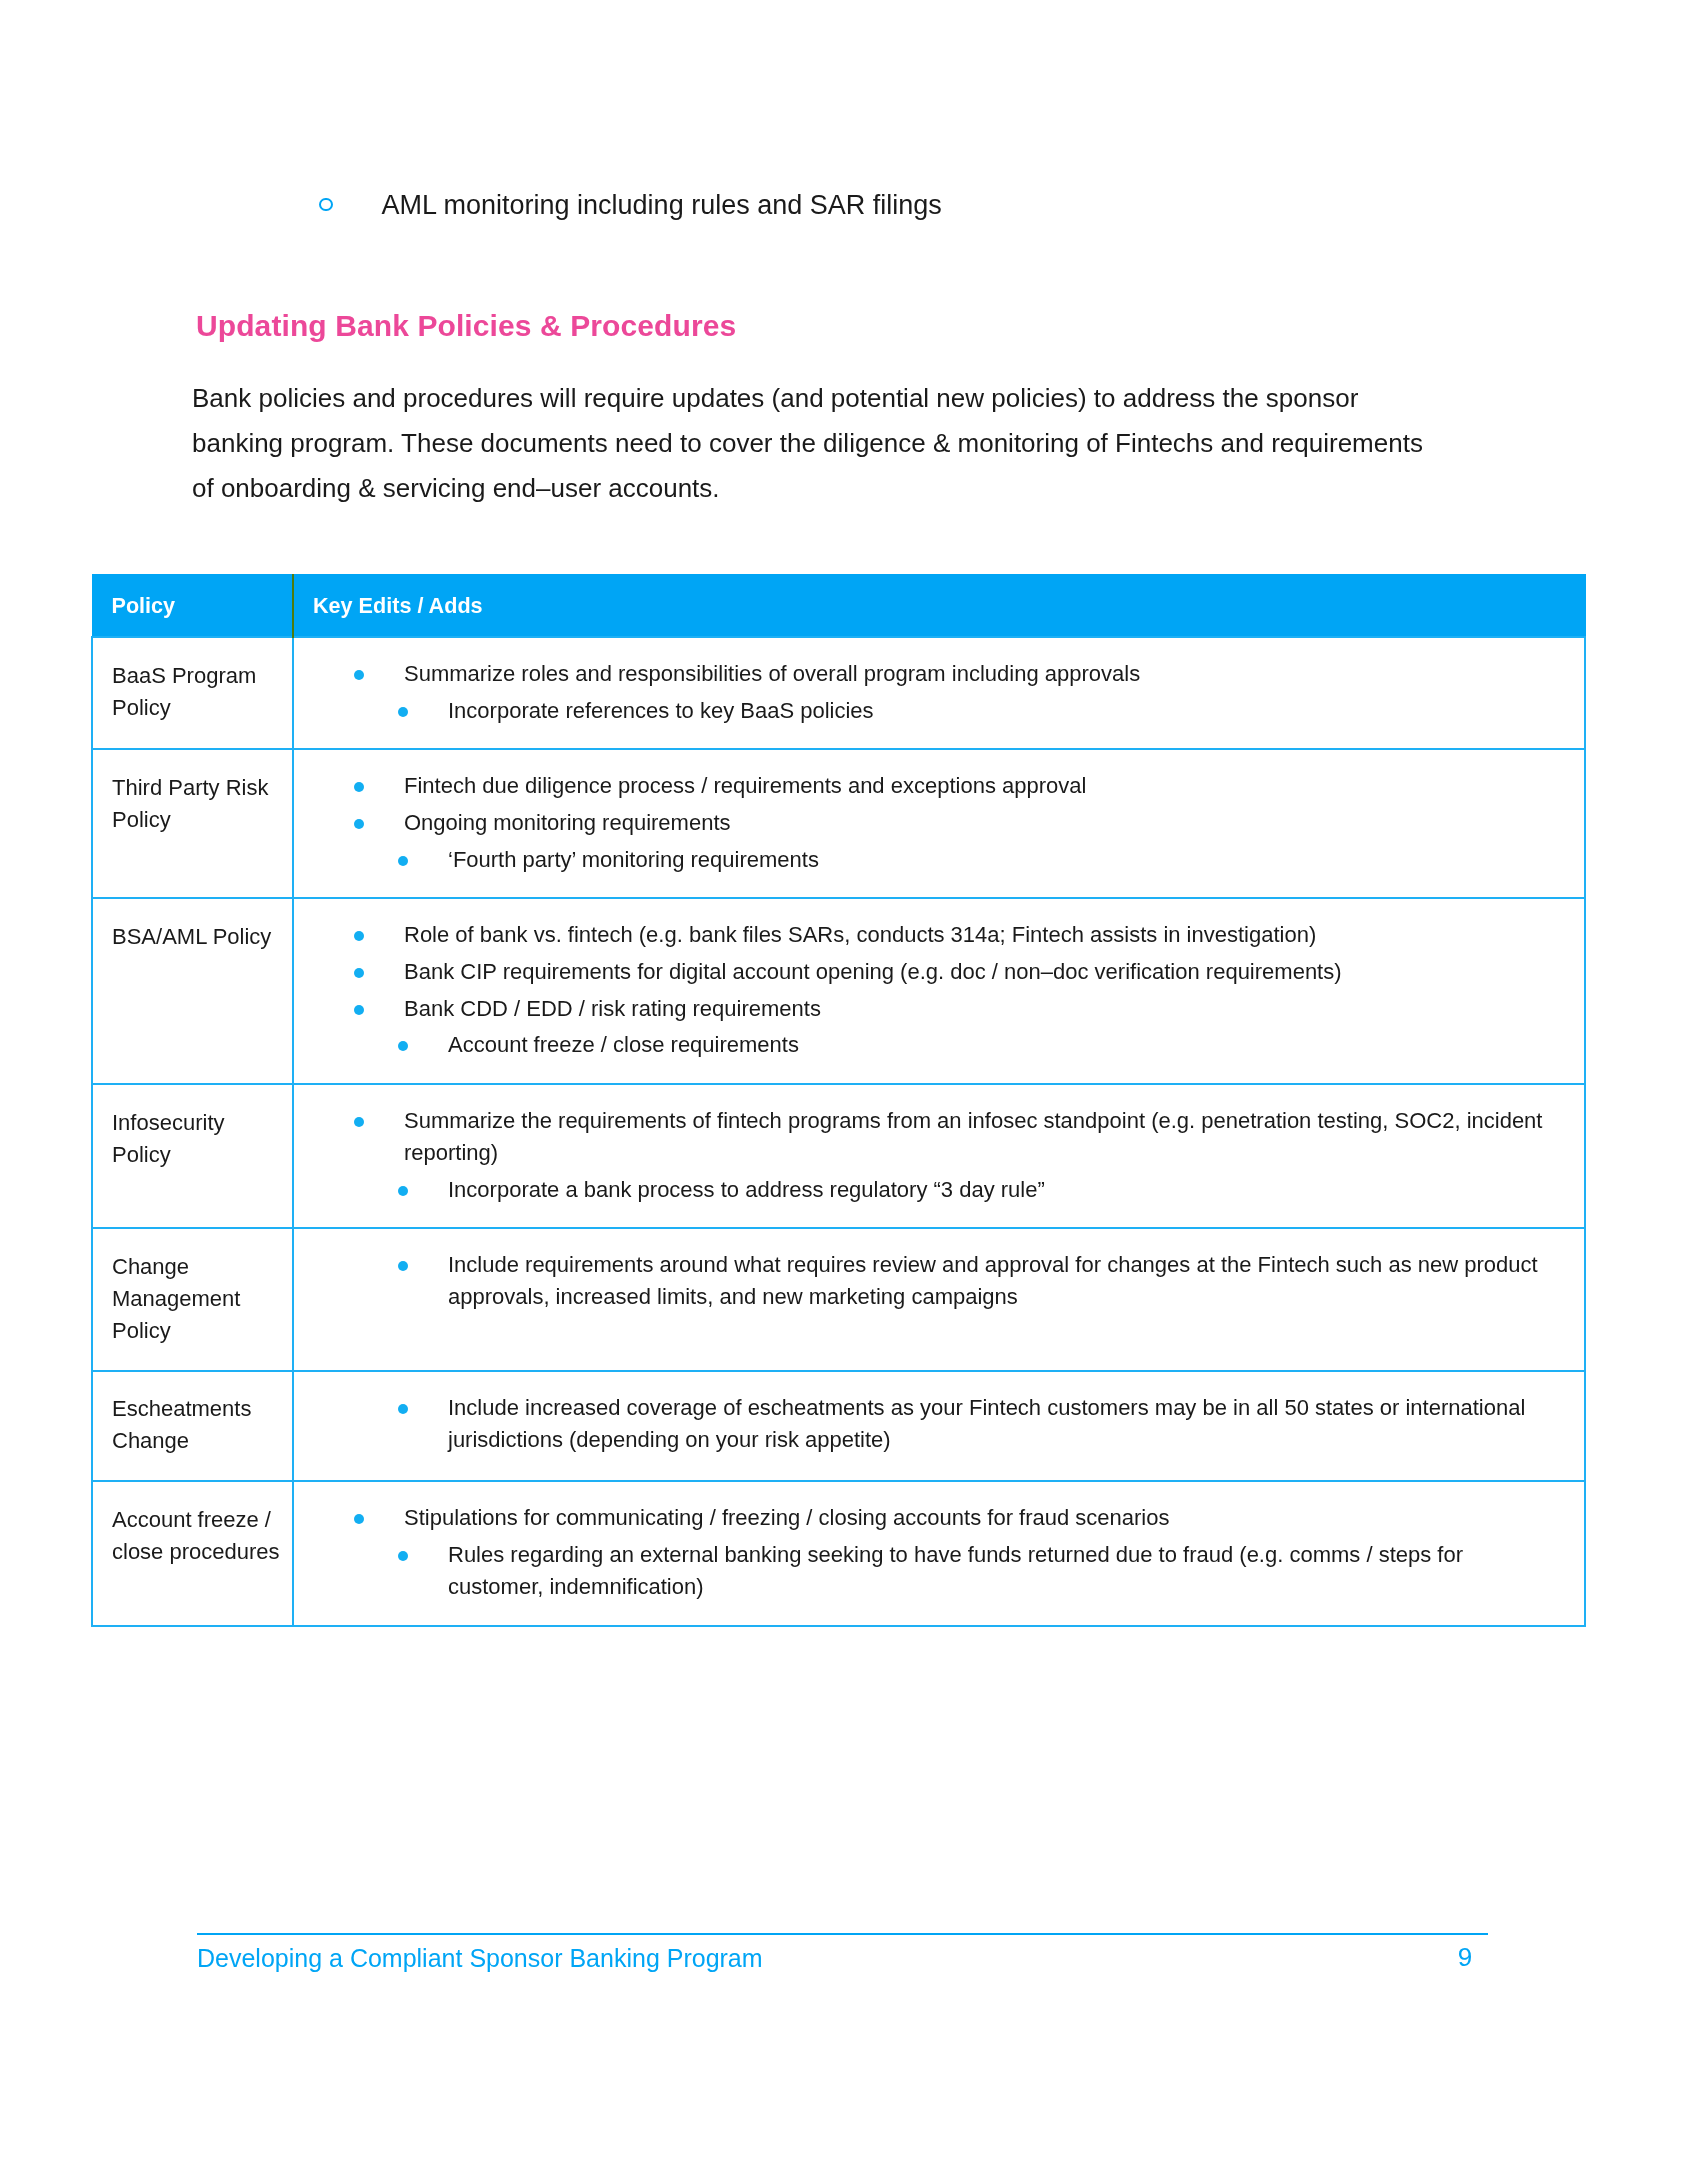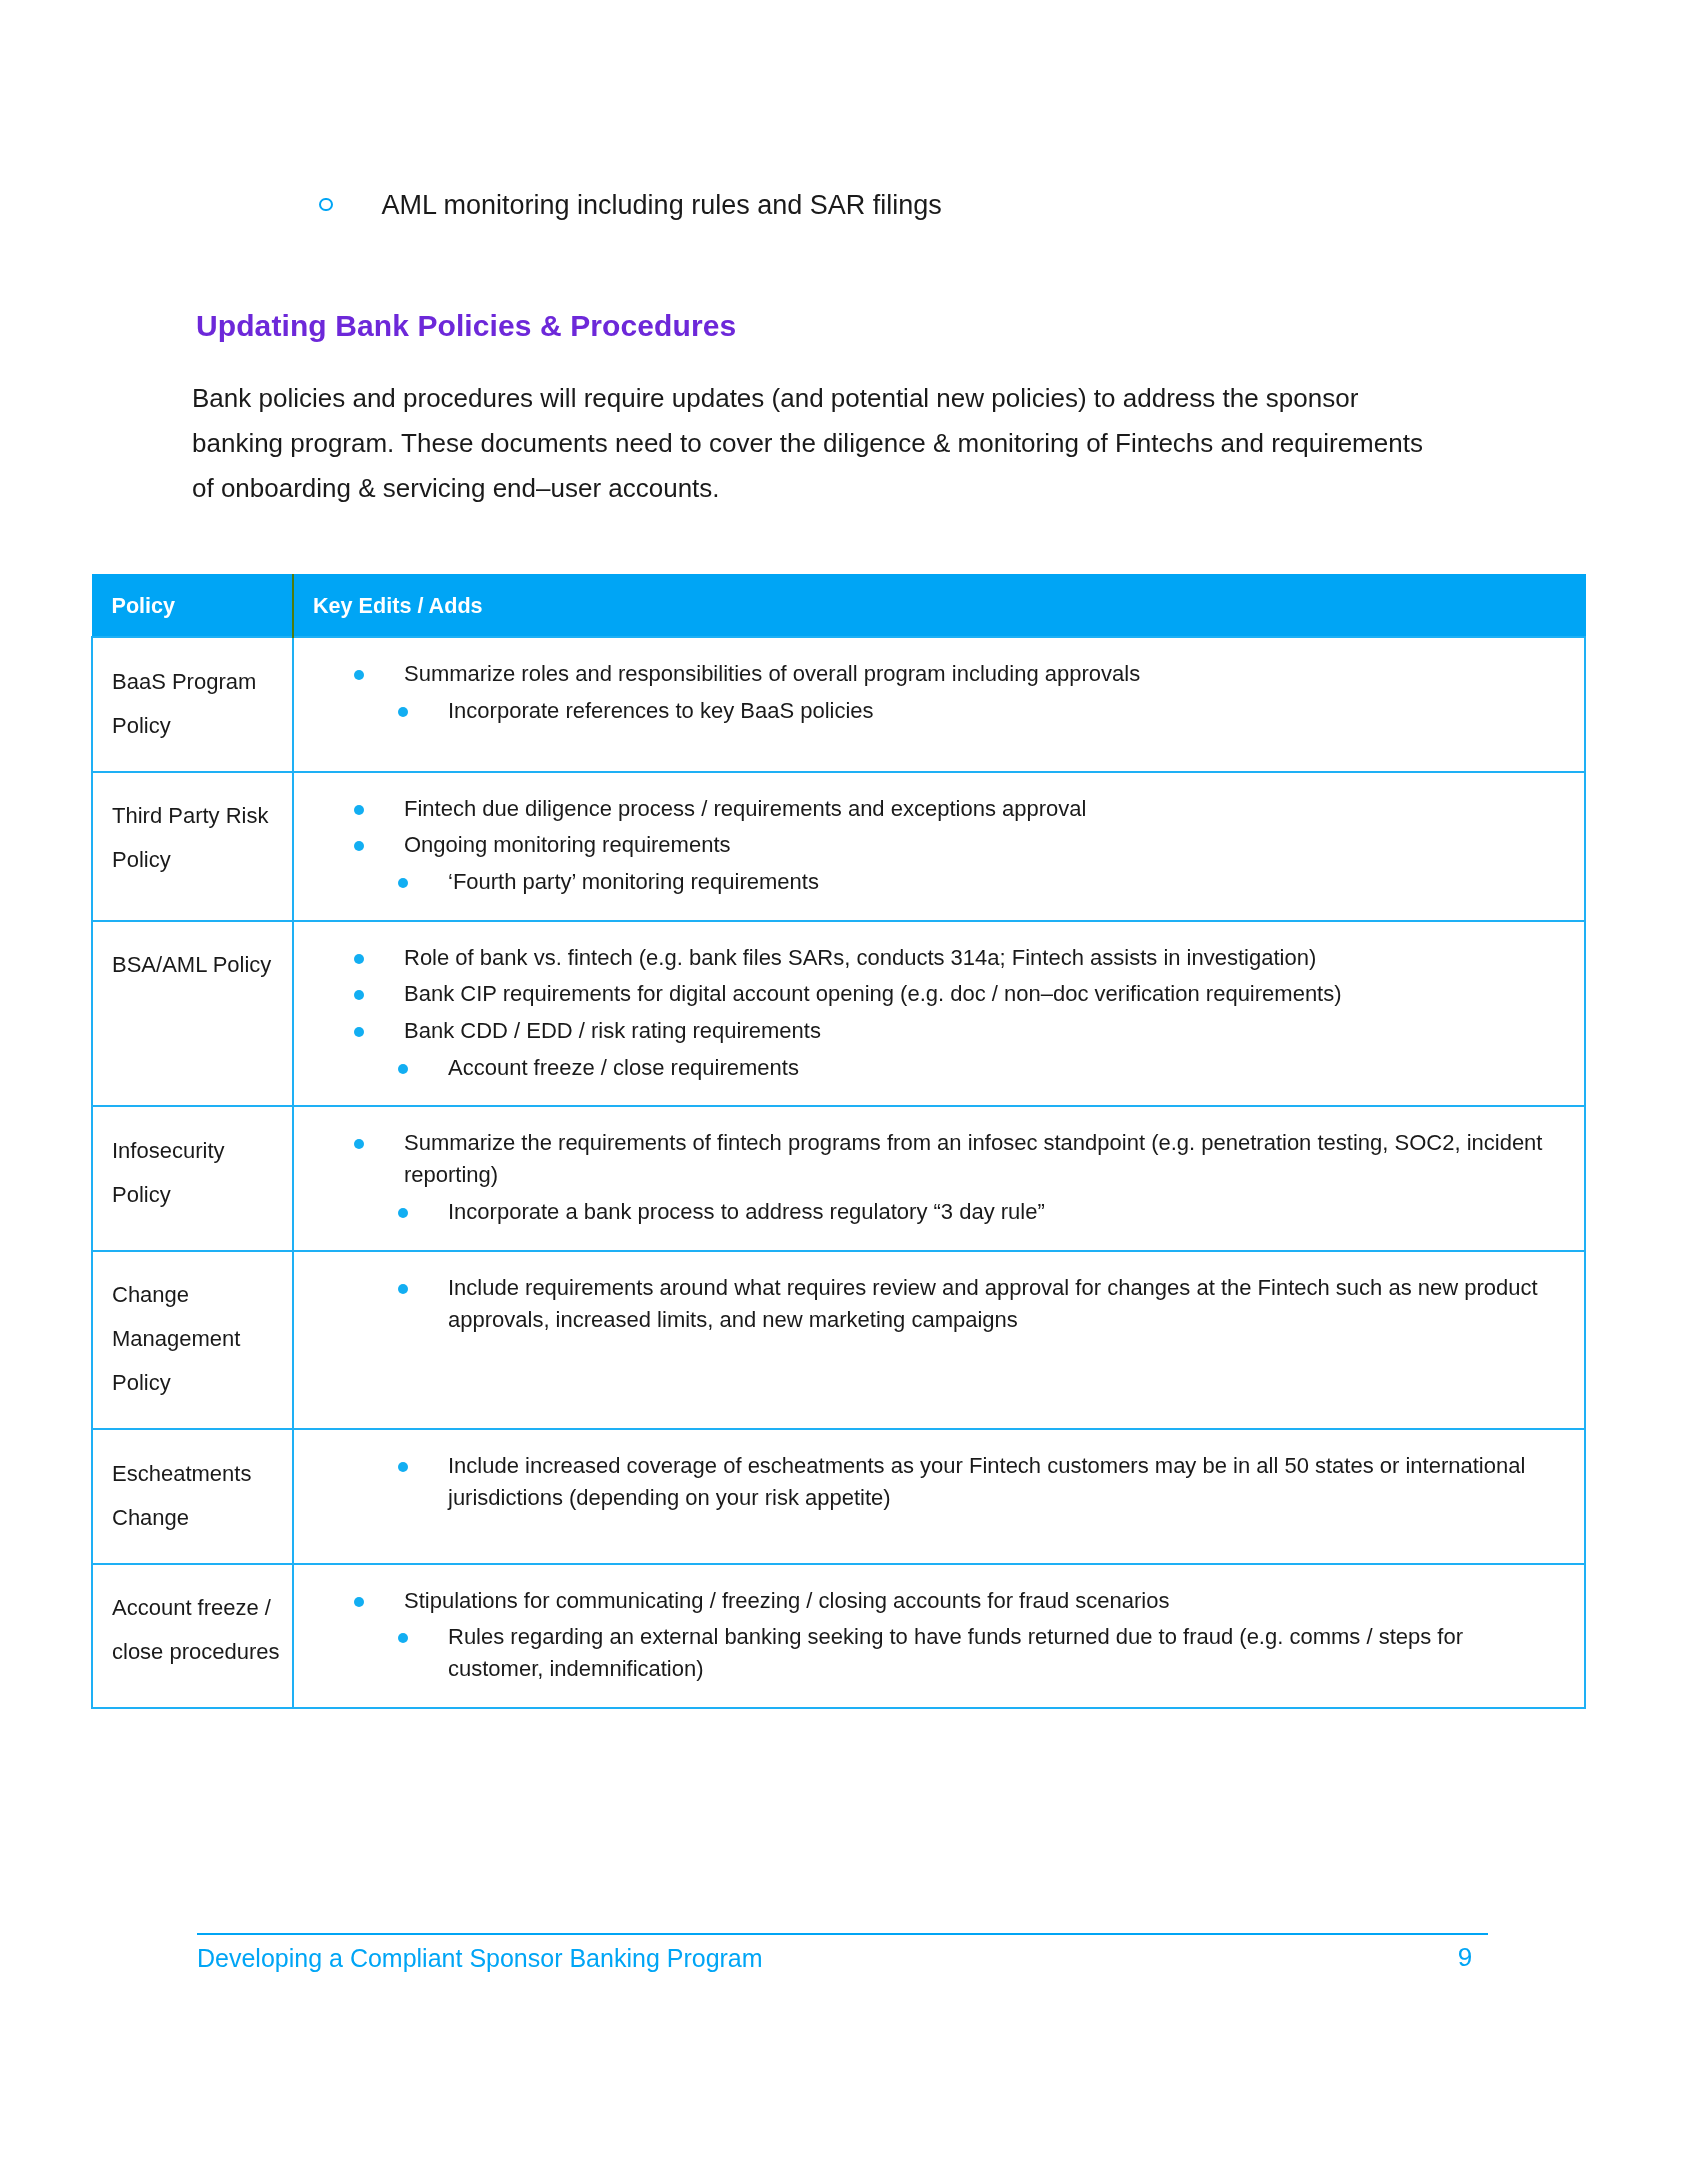--- a/index.html
+++ b/index.html
@@ -49,21 +49,21 @@
     white-space: nowrap;
   }
 
   
   .section-heading {
     position: absolute;
     left: 196px;
     top: 284px;
     font-size: 30px;
     font-weight: bold;
-    color: #6d28d9;
+    color: #ec4899;
     letter-spacing: 0.1px;
   }
 
   
   .body-para {
     position: absolute;
     left: 192px;
     top: 350px;
     width: 1242px;
     font-size: 26px;
@@ -98,21 +98,21 @@
   }
 
   .policy-table tbody td {
     border: 2px solid #1EB0F5;
     vertical-align: top;
     background: #ffffff;
   }
   .policy-table td.policy-cell {
     padding: 21.6px 9.4px 23px 19px;
     font-size: 22px;
-    line-height: 44px;
+    line-height: 32px;
     color: #1a1a1a;
   }
   .policy-table td.edits-cell {
     padding: 20px 20px 21.6px 0;
     border-radius: 24px;
   }
 
   ul.edits {
     list-style: none;
     margin: 0;

